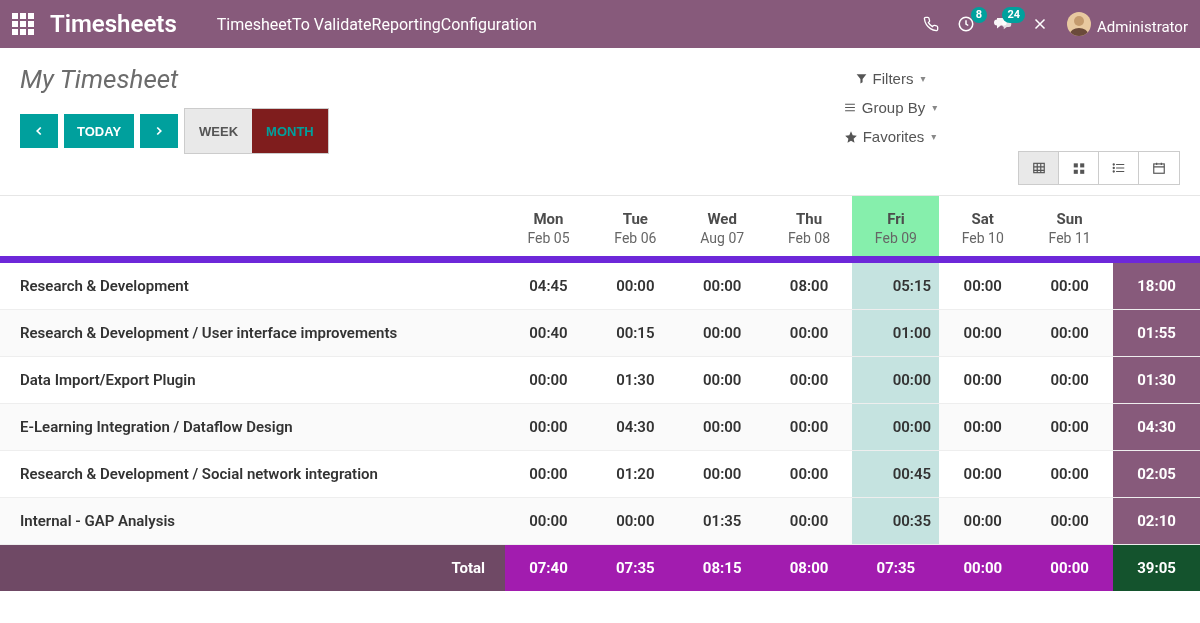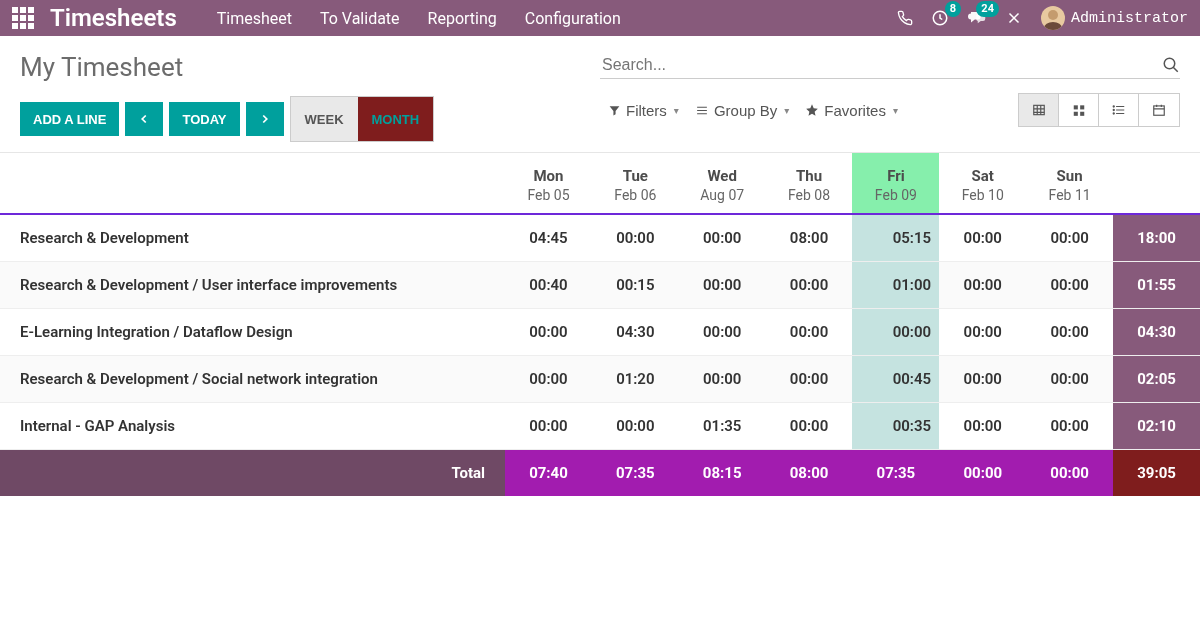--- a/index.html
+++ b/index.html
@@ -1,69 +1,69 @@
 <!DOCTYPE html>
 <html><head>
 <meta charset="utf-8">
 <style>
   * { box-sizing: border-box; margin: 0; padding: 0; }
   body { font-family: -apple-system, BlinkMacSystemFont, "Segoe UI", Roboto, Helvetica, Arial, sans-serif; font-size: 14px; color: #4c4c4c; width: 1200px; background: #fff; }
-  .topbar { background: #875A7B; color: #fff; height: 36px; display: flex; align-items: center; padding: 0 12px; }
+  .topbar { background: #875A7B; color: #fff; height: 48px; display: flex; align-items: center; padding: 0 12px; }
   .apps-icon { width: 22px; height: 22px; display: flex; flex-wrap: wrap; gap: 2px; margin-right: 16px; cursor: pointer; }
   .apps-icon span { width: 6px; height: 6px; background: #fff; }
   .app-title { font-size: 24px; font-weight: 600; margin-right: 40px; }
-  .topnav { display: flex; gap: 28px; font-size: 16px; }
+  .topnav { display: flex; font-size: 16px; }
   .topnav a { color: #fff; text-decoration: none; cursor: pointer; }
   .top-right { margin-left: auto; display: flex; align-items: center; gap: 18px; }
   .icon-btn { position: relative; cursor: pointer; color: #fff; display:flex; align-items:center; }
   .badge { position: absolute; top: -8px; right: -12px; background: #00A09D; color: #fff; border-radius: 10px; font-size: 11px; font-weight: 700; padding: 0 5px; line-height: 16px; min-width:16px; text-align:center;}
   .avatar { width: 24px; height: 24px; border-radius: 50%; background: #e8c9a0; margin-right: 6px; display:inline-block; position:relative; overflow:hidden;}
   .avatar::before{content:"";position:absolute;top:4px;left:7px;width:10px;height:10px;border-radius:50%;background:#c49b6e;}
   .avatar::after{content:"";position:absolute;bottom:-4px;left:3px;width:18px;height:12px;border-radius:50% 50% 0 0;background:#6b4a3a;}
-  .user { display:flex; align-items:center; cursor:pointer; font-size:15px;font-family:Liberation Mono, monospace;}
+  .user { display:flex; align-items:flex-end; cursor:pointer; font-size:15px;}
 
   .controlbar { padding: 16px 20px 10px 20px; display: flex; align-items: flex-start; }
   .cb-left { flex: 0 0 50%; }
   .cb-right { flex: 0 0 50%; }
-  .page-title { font-size: 26px; color: #6c6c6c; margin-bottom: 14px; font-weight: 400; }
+  .page-title { font-size: 26px; color: #6c6c6c; margin-bottom: 14px; font-weight: 400; font-style: italic; }
   .btn-row { display: flex; align-items:center; }
   .btn-teal { background: #00A09D; color: #fff; border: 1px solid #00A09D; height: 34px; padding: 0 12px; font-weight: 700; font-size: 13px; cursor: pointer; display:flex;align-items:center; justify-content:center;}
   .btn-teal.arrow { width: 38px; padding: 0; font-size:18px;}
   .btn-row > * { margin-right: 6px; }
   .toggle-group { display: flex; border: 1px solid #ccc; height: 46px; }
   .toggle-btn { padding: 0 14px; background: #7f1d1d; color: #00A09D; border: none; font-weight: 700; font-size: 13px; cursor: pointer; }
   .toggle-btn.active { background: #e9e9e9; color: #555; }
   .search-wrap { display:flex; align-items:center; border-bottom:1px solid #ccc; margin-bottom:14px;}
   .search-input { flex:1; border:none; outline:none; font-size:16px; color:#888; padding:4px 2px; }
   .search-glass { font-size:18px; color:#666; cursor:pointer;}
-  .filter-row { display:flex; align-items:center; }
+  .filter-row { display:flex; align-items:center;flex-direction:column; }
   .filter-btn { background:none; border:none; color:#555; font-size:15px; cursor:pointer; padding:6px 8px; display:flex; align-items:center; gap:5px;}
   .caret-sm { font-size:10px; color:#888; margin-left:2px;}
   .view-switch { margin-left:auto; display:flex; border:1px solid #ccc; height:34px;}
   .view-btn { width:40px; border:none; border-right:1px solid #ccc; background:#fff; color:#666; cursor:pointer; display:flex;align-items:center;justify-content:center;}
   .view-btn:last-child{border-right:none;}
   .view-btn.active { background:#e9e9e9; }
 
   table.tsheet { width: 100%; border-collapse: collapse; table-layout: fixed; }
   .tsheet th, .tsheet td { text-align: center; }
-  .tsheet thead th { padding: 14px 0 10px; font-size: 15px; color:#4c4c4c; font-weight:700; border-top:1px solid #e6e6e6; border-bottom:2px solid #6d28d9; background:#fff;}
+  .tsheet thead th { padding: 14px 0 10px; font-size: 15px; color:#4c4c4c; font-weight:700; border-top:1px solid #e6e6e6; border-bottom:7px solid #6d28d9; background:#fff;}
   .tsheet thead th .sub { display:block; font-weight:400; font-size:14px; color:#666; margin-top:2px;}
   .tsheet tbody td { padding: 14px 0; border-bottom:1px solid #eee; font-size:15px; font-weight:600; color:#333;}
   .tsheet tbody tr:nth-child(even) td.daycell, .tsheet tbody tr:nth-child(even) td.labelcell { background:#fafafa; }
   .labelcell { text-align:left !important; padding-left:20px !important; font-weight:700; color:#4c4c4c; }
   .zero { color:#bfbfbf; font-weight:400;}
   .totalcol { background:#875A7B; color:#fff !important; font-weight:700 !important;}
   thead th.totalcol { color:#fff; }
   .todaycol { background:#c5e3e0; }
   thead th.todaycol { background:#86efac;}
   tbody tr .daycell.todaycol { background:#c5e3e0 !important;padding-left:32px; }
   tfoot td { padding:14px 0; font-weight:700; font-size:15px;}
   tfoot .labelcell { background:#6f4965; color:#fff; text-align:right !important; padding-right:20px !important;}
   tfoot .daycell { background:#a21caf; color:#fff;}
-  tfoot .totalcol { background:#7f1d1d;}
+  tfoot .totalcol { background:#14532d;}
   .col-label { width: 500px; }
   .col-day { width: 86px; }
   .col-total { width: 86px; }
 
   svg { display:block; }
 </style>
 </head>
 <body>
 
 <div class="topbar">
@@ -114,48 +114,38 @@
       <span class="avatar"></span>
       <span>Administrator</span>
     </div>
   </div>
 </div>
 
 <div class="controlbar">
   <div class="cb-left">
     <div class="page-title">My Timesheet</div>
     <div class="btn-row">
-      <button class="btn-teal">ADD A LINE</button>
       <button class="btn-teal arrow">
         <svg width="14" height="14" viewBox="0 0 24 24" fill="none" stroke="white" stroke-width="3">
             <path d="M15 18l-6-6 6-6"></path>
           </svg>
       </button>
       <button class="btn-teal">TODAY</button>
       <button class="btn-teal arrow">
         <svg width="14" height="14" viewBox="0 0 24 24" fill="none" stroke="white" stroke-width="3">
             <path d="M9 18l6-6-6-6"></path>
           </svg>
       </button>
       <div class="toggle-group">
         <button class="toggle-btn active">WEEK</button>
         <button class="toggle-btn">MONTH</button>
       </div>
     </div>
   </div>
   <div class="cb-right">
-    <div class="search-wrap">
-      <input class="search-input" placeholder="Search..." style="">
-      <span class="search-glass">
-        <svg width="18" height="18" viewBox="0 0 24 24" fill="none" stroke="#555" stroke-width="2">
-            <circle cx="10" cy="10" r="7"></circle>
-            <path d="M21 21l-6-6"></path>
-          </svg>
-      </span>
-    </div>
     <div class="filter-row">
       <button class="filter-btn">
         <svg width="13" height="13" viewBox="0 0 24 24" fill="#555">
             <path d="M3 4h18l-7 9v6l-4 2v-8z"></path>
           </svg>
         <span>Filters</span>
         <span class="caret-sm">▾</span>
       </button>
       <button class="filter-btn">
         <svg width="14" height="13" viewBox="0 0 24 24" fill="none" stroke="#555" stroke-width="2">
@@ -247,20 +237,31 @@
         <td class="daycell">00:40</td>
         <td class="daycell">00:15</td>
         <td class="daycell zero">00:00</td>
         <td class="daycell zero">00:00</td>
         <td class="daycell todaycol">01:00</td>
         <td class="daycell zero">00:00</td>
         <td class="daycell zero">00:00</td>
         <td class="totalcol">01:55</td>
       </tr>
       <tr>
+        <td class="labelcell">Data Import/Export Plugin</td>
+        <td class="daycell zero">00:00</td>
+        <td class="daycell">01:30</td>
+        <td class="daycell zero">00:00</td>
+        <td class="daycell zero">00:00</td>
+        <td class="daycell todaycol zero">00:00</td>
+        <td class="daycell zero">00:00</td>
+        <td class="daycell zero">00:00</td>
+        <td class="totalcol">01:30</td>
+      </tr>
+      <tr>
         <td class="labelcell">E-Learning Integration /  Dataflow Design</td>
         <td class="daycell zero">00:00</td>
         <td class="daycell">04:30</td>
         <td class="daycell zero">00:00</td>
         <td class="daycell zero">00:00</td>
         <td class="daycell todaycol zero">00:00</td>
         <td class="daycell zero">00:00</td>
         <td class="daycell zero">00:00</td>
         <td class="totalcol">04:30</td>
       </tr>

